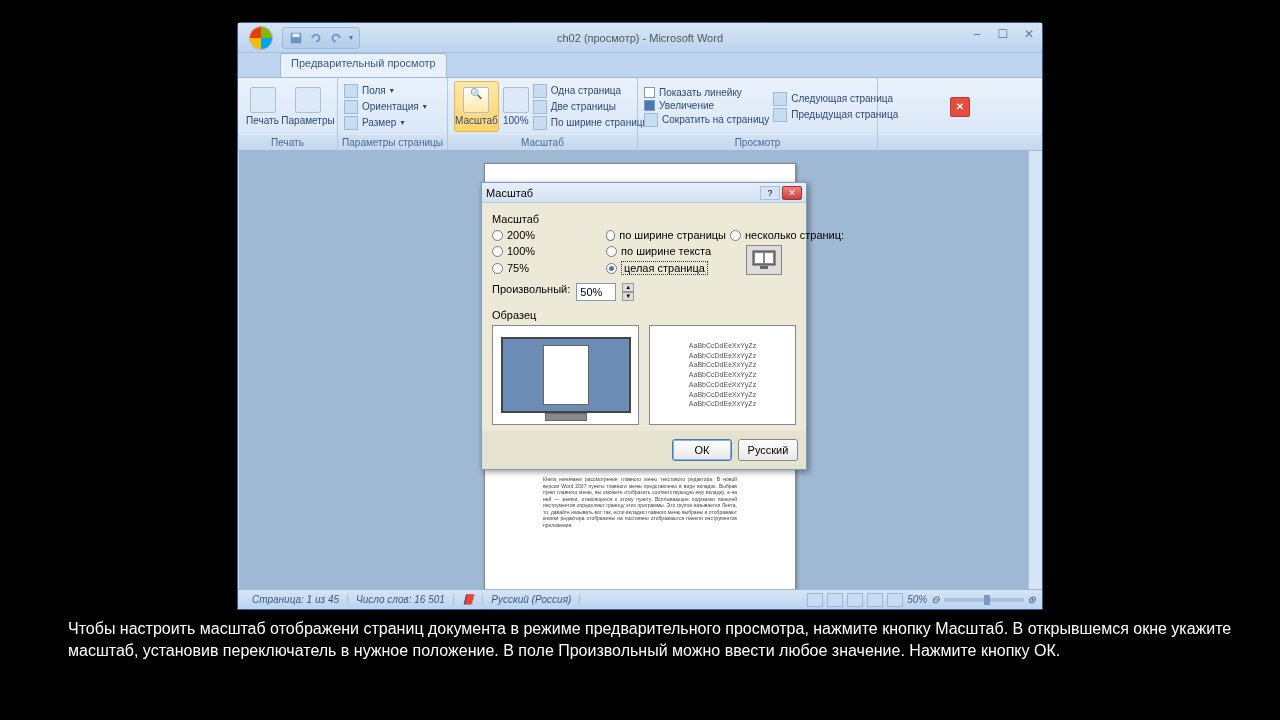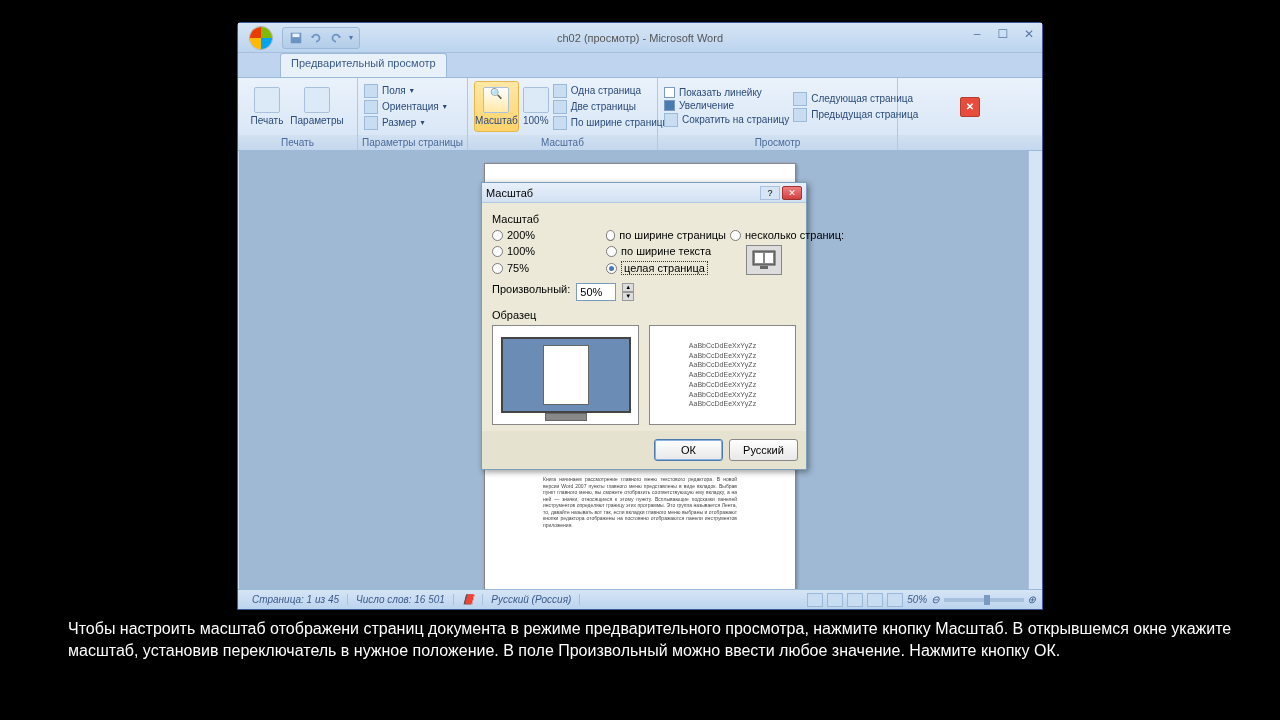--- a/index.html
+++ b/index.html
@@ -61,21 +61,21 @@
 .custom-input { width: 40px; height: 18px; border: 1px solid #7a9abf; background: #fff; padding: 0 3px; font-size: 11px; }
 .spinner { width: 12px; height: 18px; display: flex; flex-direction: column; }
 .spinner span { flex:1; background:#ddd; border:1px solid #999; font-size:6px; text-align:center; line-height:7px; cursor:pointer; }
 .sample-row { display: flex; gap: 10px; margin-top: 4px; }
 .sample-box { border: 1px solid #888; background: #fff; padding: 6px; flex: 1; height: 100px; display:flex; align-items:center; justify-content:center; }
 .monitor { width: 130px; height: 76px; border: 2px solid #444; background: #6a8cb5; position: relative; }
 .monitor::after { content:''; position:absolute; bottom:-10px; left:50%; transform:translateX(-50%); width:40px; height:6px; background:#888; border:1px solid #666; }
 .monitor-page { position: absolute; left: 40px; top: 6px; width: 46px; height: 60px; background: #fff; border: 1px solid #666; }
 .sample-text { font-size: 7px; color: #555; line-height: 1.4; }
 .dialog-buttons { display: flex; justify-content: flex-end; gap: 6px; padding: 8px; background: #e6e2d0; }
-.dlg-btn { width: 69px; height: 22px; background: linear-gradient(#fefefe,#e8e8e8); border: 1px solid #888; border-radius: 3px; font-size: 11px; cursor: pointer; }
+.dlg-btn { width: 60px; height: 22px; background: linear-gradient(#fefefe,#e8e8e8); border: 1px solid #888; border-radius: 3px; font-size: 11px; cursor: pointer; }
 .dlg-btn.default { border: 1px solid #4a7aaf; box-shadow: 0 0 0 1px #8ab0e0 inset; }
 
 .caption { position: absolute; left: 68px; right: 40px; top: 618px; color: #fff; font-size: 16px; line-height: 1.4; font-family: Arial, sans-serif; }
 </style>
 </head>
 <body>
 
 <div class="app-window">
   <div class="titlebar">
     <div class="office-btn">
@@ -107,21 +107,21 @@
       <span>☐</span>
       <span>✕</span>
     </div>
   </div>
 
   <div class="tab-row">
     <div class="tab">Предварительный просмотр</div>
   </div>
 
   <div class="ribbon">
-    <div class="group" style="width:120px;">
+    <div class="group" style="width:100px;">
       <div class="group-body">
         <div class="big-btn">
             <div class="icon-box"></div>
             <span>Печать</span>
           </div>
         <div class="big-btn">
             <div class="icon-box"></div>
             <span>Параметры</span>
           </div>
       </div>

